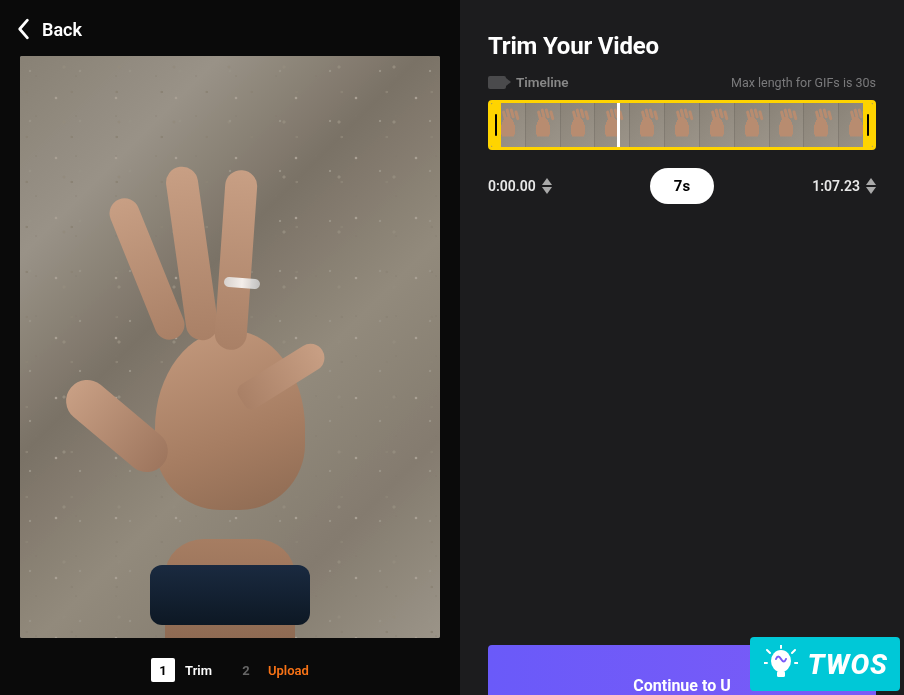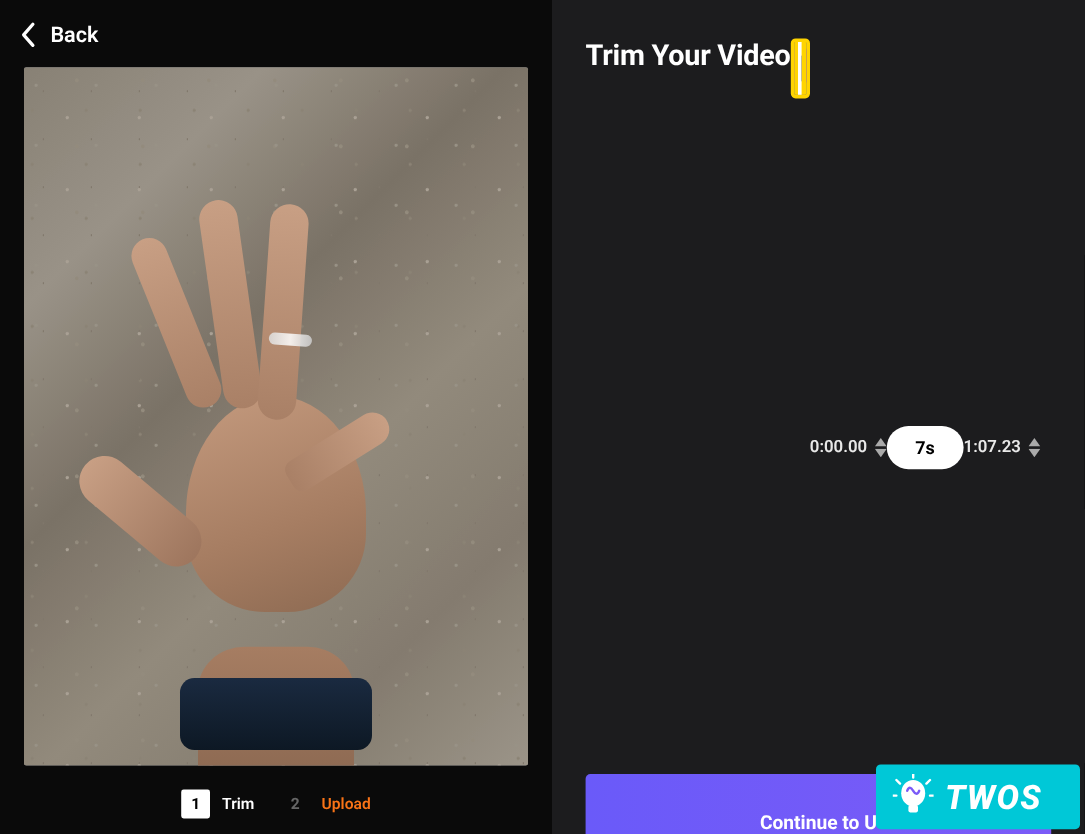--- a/index.html
+++ b/index.html
@@ -41,21 +41,21 @@
   .step-bar { height: 40px; display: flex; align-items: center; justify-content: center; gap: 22px; padding: 0 20px 10px 20px; margin-top: auto; }
   .step { display: flex; align-items: center; gap: 10px; }
   .step-num { width: 24px; height: 24px; display: flex; align-items: center; justify-content: center; font-size: 13px; font-weight: 700; border-radius: 2px; }
   .step-num.active { background: #fff; color: #000; }
   .step-num.inactive { background: transparent; color: #666; }
   .step-label { font-size: 13px; font-weight: 600; }
   .step-label.active { color: #fff; }
   .step-label.inactive { color: #f97316; }
 
   
-  .right-panel { flex: 1; background: #1c1c1e; display: flex; flex-direction: row; padding: 32px 28px 0 28px; position: relative; }
+  .right-panel { flex: 1; background: #1c1c1e; display: flex; flex-direction: column; padding: 32px 28px 0 28px; position: relative; }
   .right-panel h1 { font-size: 24px; font-weight: 700; margin-bottom: 14px; letter-spacing: -0.2px; }
   .description { font-size: 14.5px; line-height: 1.45; color: #cfcfd1; margin-bottom: 28px; max-width: 380px; }
 
   .timeline-header { display: flex; justify-content: space-between; align-items: center; margin-bottom: 10px; }
   .timeline-header .left { display: flex; align-items: center; gap: 10px; color: #888; font-size: 13.5px; font-weight: 600; }
   .timeline-header .right { color: #7a7a7c; font-size: 12.5px; }
   .cam-icon { width: 18px; height: 13px; background: #4a4a4c; border-radius: 2px; position: relative; }
   .cam-icon::after { content: ''; position: absolute; right: -5px; top: 2px; width: 0; height: 0; border-top: 4.5px solid transparent; border-bottom: 4.5px solid transparent; border-left: 5px solid #4a4a4c; }
 
   .timeline-track { position: relative; height: 50px; border: 3px solid #ffd400; border-radius: 4px; overflow: hidden; background: #8a8378; }
@@ -75,21 +75,21 @@
   .time-box { display: flex; align-items: flex-end; gap: 6px; }
   .time-val { font-size: 14px; font-weight: 600; color: #e8e8e8; }
   .stepper { display: flex; flex-direction: column; gap: 2px; }
   .stepper svg { width: 10px; height: 7px; display: block; cursor: pointer; }
   .stepper svg polygon { fill: #aaa; }
   .duration-pill { background: #fff; color: #000; font-size: 15px; font-weight: 700; padding: 9px 24px; border-radius: 999px; }
 
   .continue-btn { position: absolute; bottom: 0; left: 28px; right: 28px; height: 50px; background: linear-gradient(90deg, #6a5af9, #7b5bf7); display: flex; align-items: flex-end; justify-content: center; font-size: 16px; font-weight: 700; color: #fff; cursor: pointer; border-radius: 4px 4px 0 0; }
 
   
-  .watermark { position: absolute; bottom: 4px; right: 4px; background: #00c8d7; color: #fff; padding: 8px 32px 8px 14px; display: flex; align-items: center; gap: 10px; border-radius: 4px; font-size: 28px; font-weight: 800; font-style: italic; letter-spacing: 1px; }
+  .watermark { position: absolute; bottom: 4px; right: 4px; background: #00c8d7; color: #fff; padding: 8px 12px 8px 14px; display: flex; align-items: center; gap: 10px; border-radius: 4px; font-size: 28px; font-weight: 800; font-style: italic; letter-spacing: 1px; }
   .watermark .bulb { display: inline-block; }
   .watermark .bulb svg { display: block; }
 </style>
 </head>
 <body>
 
 <div class="container">
 
   <div class="left-panel">
     <div class="back-btn">
@@ -124,20 +124,27 @@
       <div class="step">
         <div class="step-num inactive">2</div>
         <div class="step-label inactive">Upload</div>
       </div>
     </div>
   </div>
 
   <div class="right-panel">
     <h1>Trim Your Video</h1>
 
+    <div class="timeline-header">
+      <div class="left">
+        <span class="cam-icon"></span>
+        <span>Timeline</span>
+      </div>
+      <div class="right">Max length for GIFs is 30s</div>
+    </div>
 
     <div class="timeline-track">
       <div class="timeline-frames" id="timeline-frames">
           <div class="frame">
             <div class="mini-hand"></div>
           </div>
           <div class="frame">
             <div class="mini-hand"></div>
           </div>
           <div class="frame">

